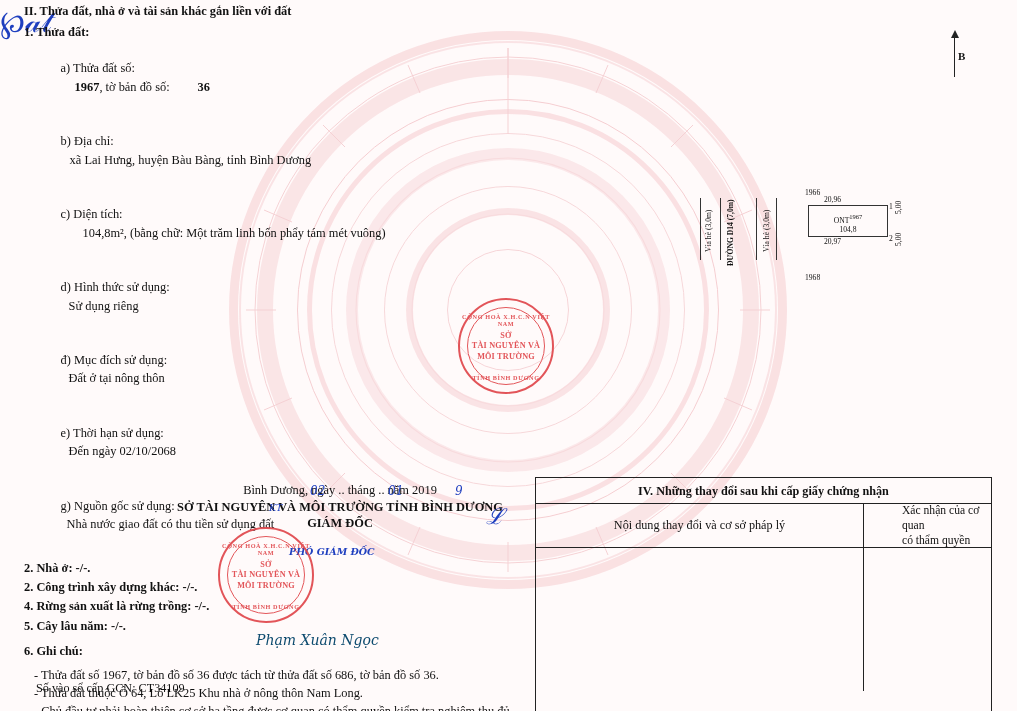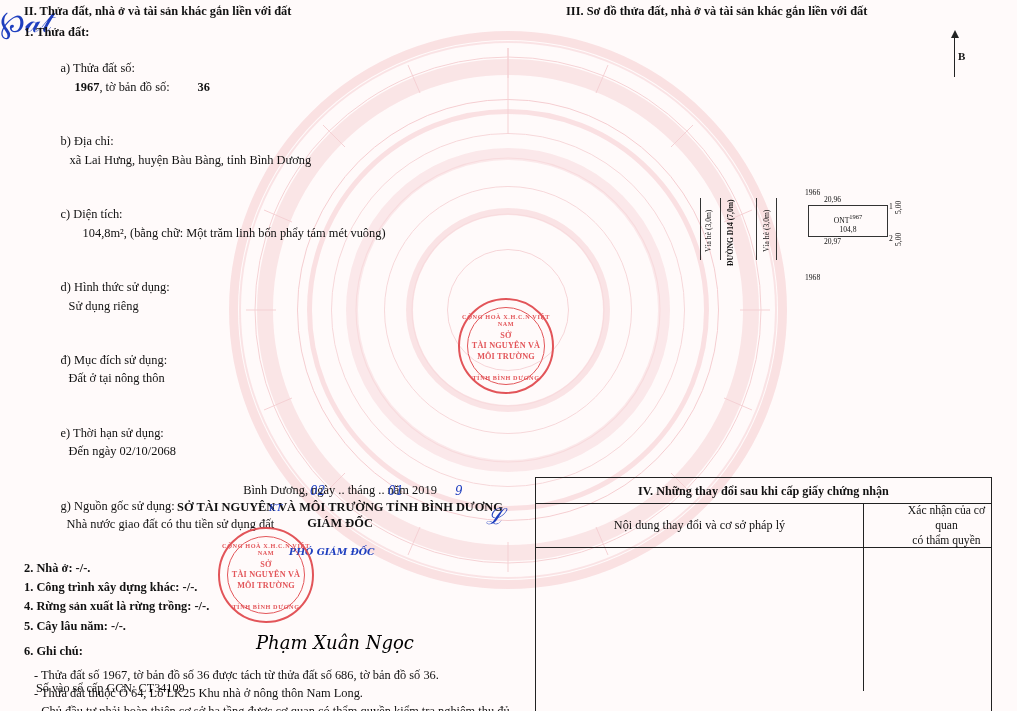--- a/index.html
+++ b/index.html
@@ -218,22 +218,22 @@
   #hw-kt { left: 269px; top: 502px; font-size: 9.5px; color:#1f3fbf; }
   #hw-pgd { left: 289px; top: 546px; font-size: 9.5px; color:#1f3fbf; font-weight:bold;}
   #hw-sign {
     left: 260px; top: 540px;
     font-size: 30px;
     color: #1f3fbf;
   }
   #hw-name {
     position: absolute;
     left: 256px; top: 632px;
-    font-size: 18px;
-    color: #000000;
+    font-size: 14px;
+    color: #0c4a6e;
     font-family: "DejaVu Serif", serif;
     font-style: italic;
   }
   #sig-swirl {
     position: absolute;
     left: 486px; top: 500px;
     font-size: 22px;
     color: #1f3fbf;
     font-family: "DejaVu Serif", serif;
     font-style: italic;
@@ -268,21 +268,21 @@
   .tbl4 .t-sub .c1 {
     width: 328px;
     border-right: 1px solid #222;
     display: flex; align-items: center; justify-content: center;
     text-align: center;
     box-sizing: border-box;
   }
   .tbl4 .t-sub .c2 {
     flex: 1;
     display: flex; align-items: center; justify-content: center;
-    text-align: center;
+    text-align: left;
     line-height: 1.3;
     box-sizing: border-box;
     font-size: 11.6px;
   }
   .tbl4 .t-body {
     display: flex;
     height: 143px;
   }
   .tbl4 .t-body .c1 {
     width: 328px;
@@ -346,21 +346,20 @@
           <line x1="36" y1="250" x2="64" y2="262"></line>
           <line x1="524" y1="250" x2="496" y2="262"></line>
           <line x1="36" y1="450" x2="64" y2="438"></line>
           <line x1="524" y1="450" x2="496" y2="438"></line>
         </g>
       </g>
     </svg>
   </div>
 
   <div class="h-sec" id="sec2-title">II. Thửa đất, nhà ở và tài sản khác gắn liền với đất</div>
-  <div class="h-sec" id="sec3-title">III. Sơ đồ thửa đất, nhà ở và tài sản khác gắn liền với đất</div>
 
   <div class="left-col">
     <div class="it-head">1. Thửa đất:</div>
 
     <div class="sub">
       <span>a) Thửa đất số:</span>
       <span style="display:inline-block;width:14px"></span><span class="val-bold">1967</span><span>, tờ bản đồ số:</span><span style="display:inline-block;width:28px"></span><span class="val-bold">36</span>
     </div>
 
     <div class="sub">
@@ -387,21 +386,21 @@
       <span>e) Thời hạn sử dụng:</span>
       <span style="display:inline-block;width:8px"></span><span>Đến ngày 02/10/2068</span>
     </div>
 
     <div class="sub">
       <span>g) Nguồn gốc sử dụng:</span>
       <span style="display:inline-block;width:6px"></span><span>Nhà nước giao đất có thu tiền sử dụng đất</span>
     </div>
 
     <div class="it-head sp">2. Nhà ở:  -/-.</div>
-    <div class="it-head">1. Công trình xây dựng khác: -/-.</div>
+    <div class="it-head">2. Công trình xây dựng khác: -/-.</div>
     <div class="it-head">4. Rừng sản xuất là rừng trồng: -/-.</div>
     <div class="it-head">5. Cây lâu năm:  -/-.</div>
     <div class="it-head sp">6. Ghi chú:</div>
 
     <div class="gap6"></div>
     <div class="note-line">- Thửa đất số 1967, tờ bản đồ số 36 được tách từ thửa đất số 686, tờ bản đồ số 36.</div>
     <div class="note-line">- Thửa đất thuộc Ô 64, Lô LK25 Khu nhà ở nông thôn Nam Long.</div>
     <div class="note-line">- Chủ đầu tư phải hoàn thiện cơ sở hạ tầng được cơ quan có thẩm quyền kiểm tra nghiệm thu đủ điều kiện chuyển nhượng trước khi thực hiện chuyển nhượng.</div>
   </div>
 

